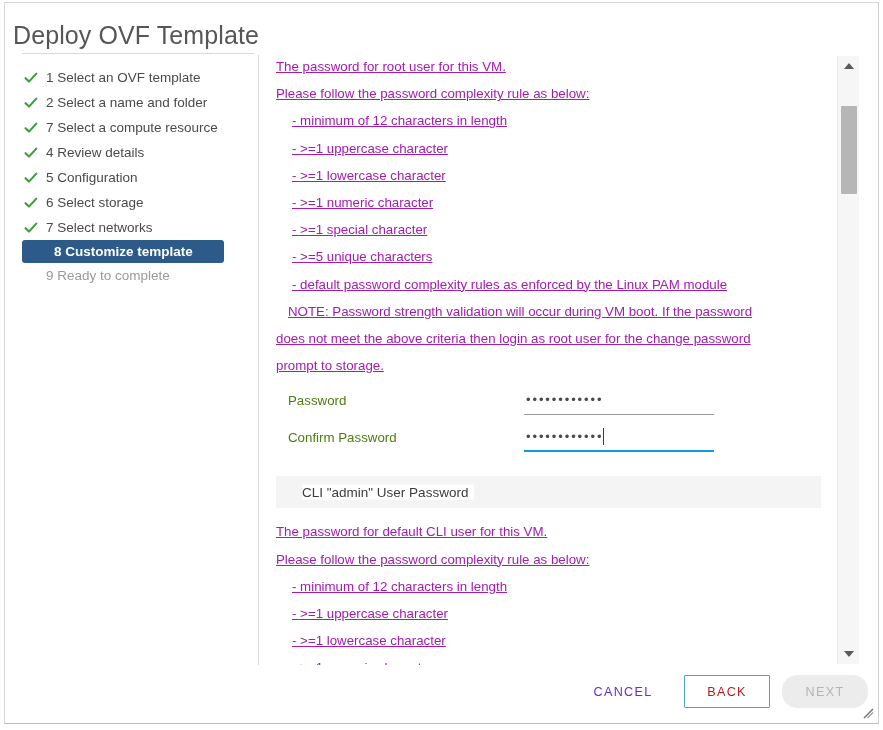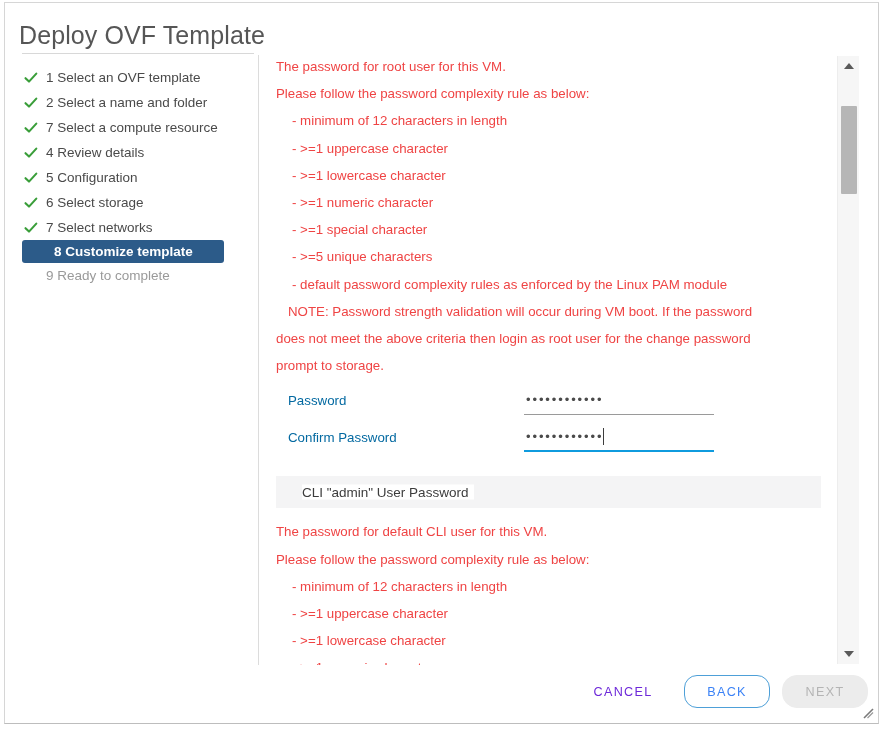--- a/index.html
+++ b/index.html
@@ -19,21 +19,21 @@
     background: #ffffff;
     border: 1px solid #d6d6d6;
     border-bottom-color: #bdbdbd;
     border-right-color: #cfcfcf;
     overflow: hidden;
   }
 
   
   #title {
     position: absolute;
-    left: 14px; top: 18px;
+    left: 8px; top: 18px;
     font-size: 25px;
     font-weight: 400;
     color: #565656;
     letter-spacing: 0.1px;
     white-space: nowrap;
   }
   #title-rule {
     position: absolute;
     left: 17px; top: 50px;
     width: 232px; height: 1px;
@@ -91,24 +91,25 @@
   }
   #content-inner {
     position: absolute;
     left: 0; top: -2px;
     width: 578px;
     padding: 0;
   }
 
   .ptxt {
     font-size: 13.3px;
-    color: #ef4444;
+    color: #a21caf;
     line-height: 27.2px;
     white-space: nowrap;
     padding-left: 17px;
+    text-decoration: underline;
   }
   .ptxt.ind1 { padding-left: 33px; }
   .ptxt.ind2 { padding-left: 29px; }
 
   .section-band {
     position: relative;
     height: 32px;
     margin-top: 13px;
     margin-bottom: 10px;
     background: #f4f4f5;
@@ -129,21 +130,21 @@
   
   .form-row {
     position: relative;
     height: 37px;
     margin-left: 17px;
   }
   .form-label {
     position: absolute;
     left: 12px; top: 4px;
     font-size: 13.3px;
-    color: #0369a1;
+    color: #4d7c0f;
     white-space: nowrap;
     text-align: center;
   }
   .pw-field {
     position: absolute;
     left: 248px; top: 0px;
     width: 190px; height: 26px;
   }
   .pw-dots {
     position: absolute;
@@ -221,24 +222,24 @@
   }
   #btn-cancel {
     right: 212px;
     width: 86px;
     color: #6d28d9;
     background: transparent;
   }
   #btn-back {
     right: 108px;
     width: 86px;
-    color: #3b82f6;
+    color: #b91c1c;
     background: #ffffff;
     border: 1px solid #4ea0d8;
-    border-radius: 13px;
+    border-radius: 1px;
   }
   #btn-next {
     right: 10px;
     width: 86px;
     color: #b4b4b4;
     background: #ececec;
     border: 1px solid #ececec;
     border-radius: 15px;
   }
 

